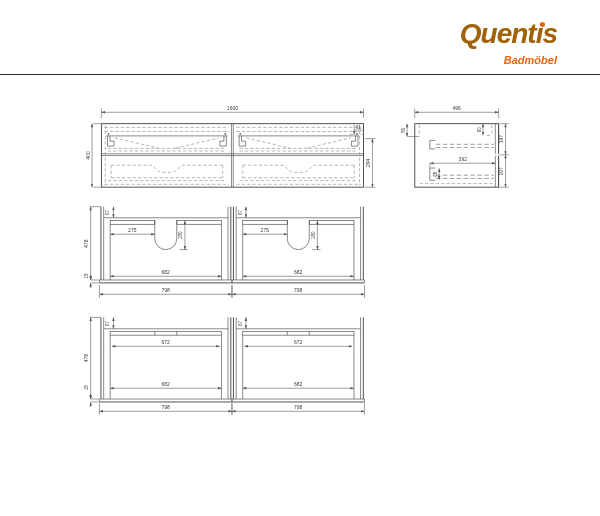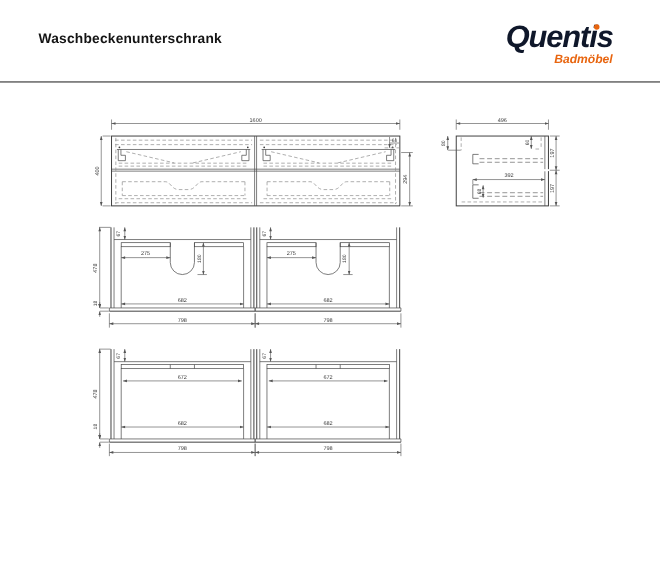--- a/index.html
+++ b/index.html
@@ -2,42 +2,41 @@
 <html><head>
 <meta charset="utf-8">
 <style>
   html,body{margin:0;padding:0;background:#e9e9e9;}
   .page{position:relative;width:600px;height:516px;background:#ffffff;overflow:hidden;
         font-family:"Liberation Sans",sans-serif;}
   .title{position:absolute;left:35px;top:26px;font-weight:bold;font-size:12.5px;
          line-height:1.5;color:#141414;letter-spacing:.2px;}
   .rule{position:absolute;left:0;top:74px;width:600px;height:0;border-top:1.4px solid #2e2e2e;}
   .logo{position:absolute;top:20px;right:43px;text-align:right;}
-  .brand{font-style:italic;font-weight:bold;font-size:28px;color:#0f172a;
+  .brand{font-style:italic;font-weight:bold;font-size:28px;color:#a16207;
          letter-spacing:-1px;line-height:1;}
   .i-dot{position:absolute;top:2px;right:12px;width:5px;height:5px;border-radius:50%;
          background:#e8650f;}
-  .tagline{font-style:italic;font-weight:bold;font-size:11px;color:#e8650f;margin-top:0;}
+  .tagline{font-style:italic;font-weight:bold;font-size:11px;color:#e8650f;margin-top:6px;}
   svg.drawing{position:absolute;left:0;top:96px;}
   .ln{stroke:#3f3f3f;stroke-width:1.1;fill:none;}
   .ln2{stroke:#4a4a4a;stroke-width:.8;fill:none;}
   .dsh{stroke:#8f8f8f;stroke-width:.8;fill:none;stroke-dasharray:4 2.6;}
   .dsh2{stroke:#8a8a8a;stroke-width:1;fill:none;stroke-dasharray:5.5 3;}
   .dim{stroke:#555555;stroke-width:.7;fill:none;}
   text.dl{font-family:"Liberation Sans",sans-serif;font-size:6.2px;fill:#3a3a3a;}
   text.dls{font-family:"Liberation Sans",sans-serif;font-size:5.6px;fill:#3a3a3a;}
 </style>
 </head>
 <body>
 
 <div class="page">
 
   <header>
     <div class="title">
-      <div>Waschbeckenunterschrank</div>
     </div>
     <div class="logo">
       <div class="brand">Quentis</div>
       <span class="i-dot"></span>
       <div class="tagline">Badmöbel</div>
     </div>
   </header>
   <div class="rule"></div>
 
   <svg class="drawing" width="600" height="420" viewBox="0 96 600 516">

